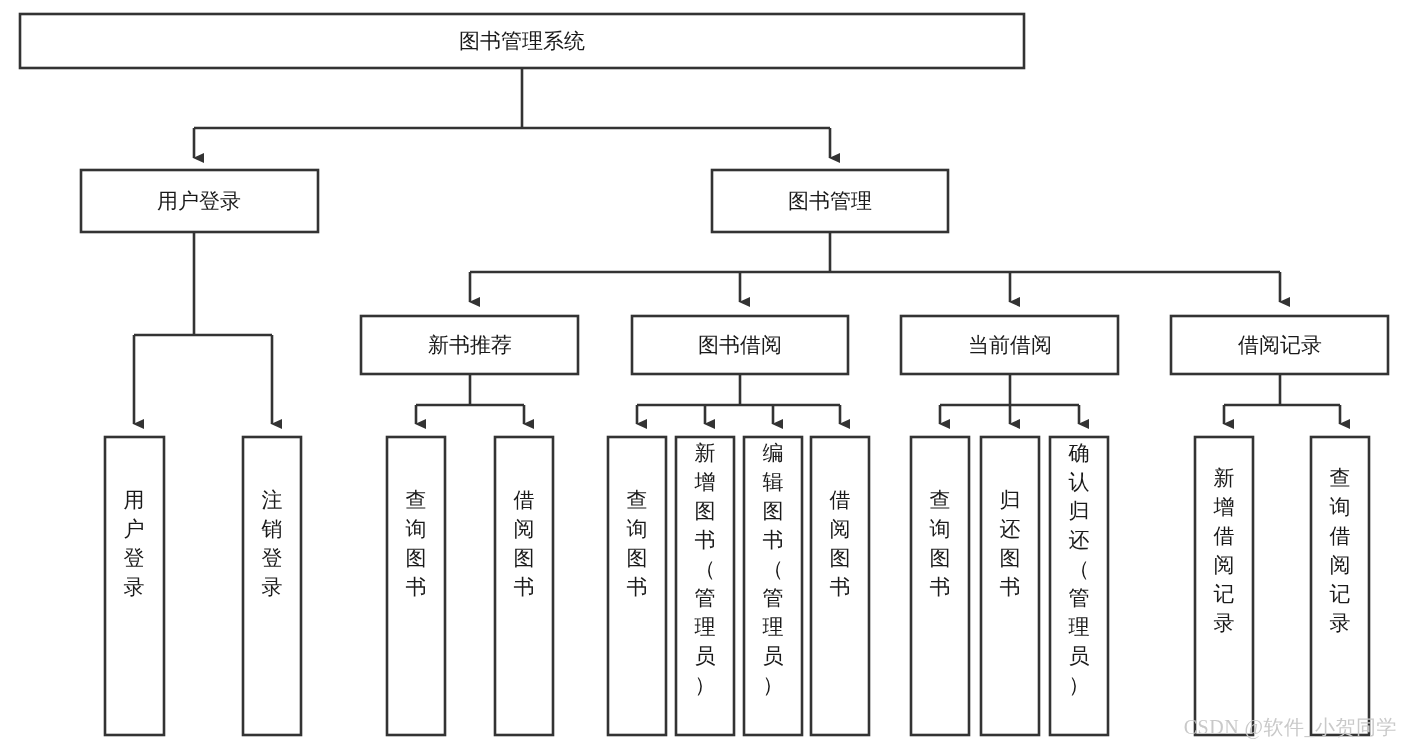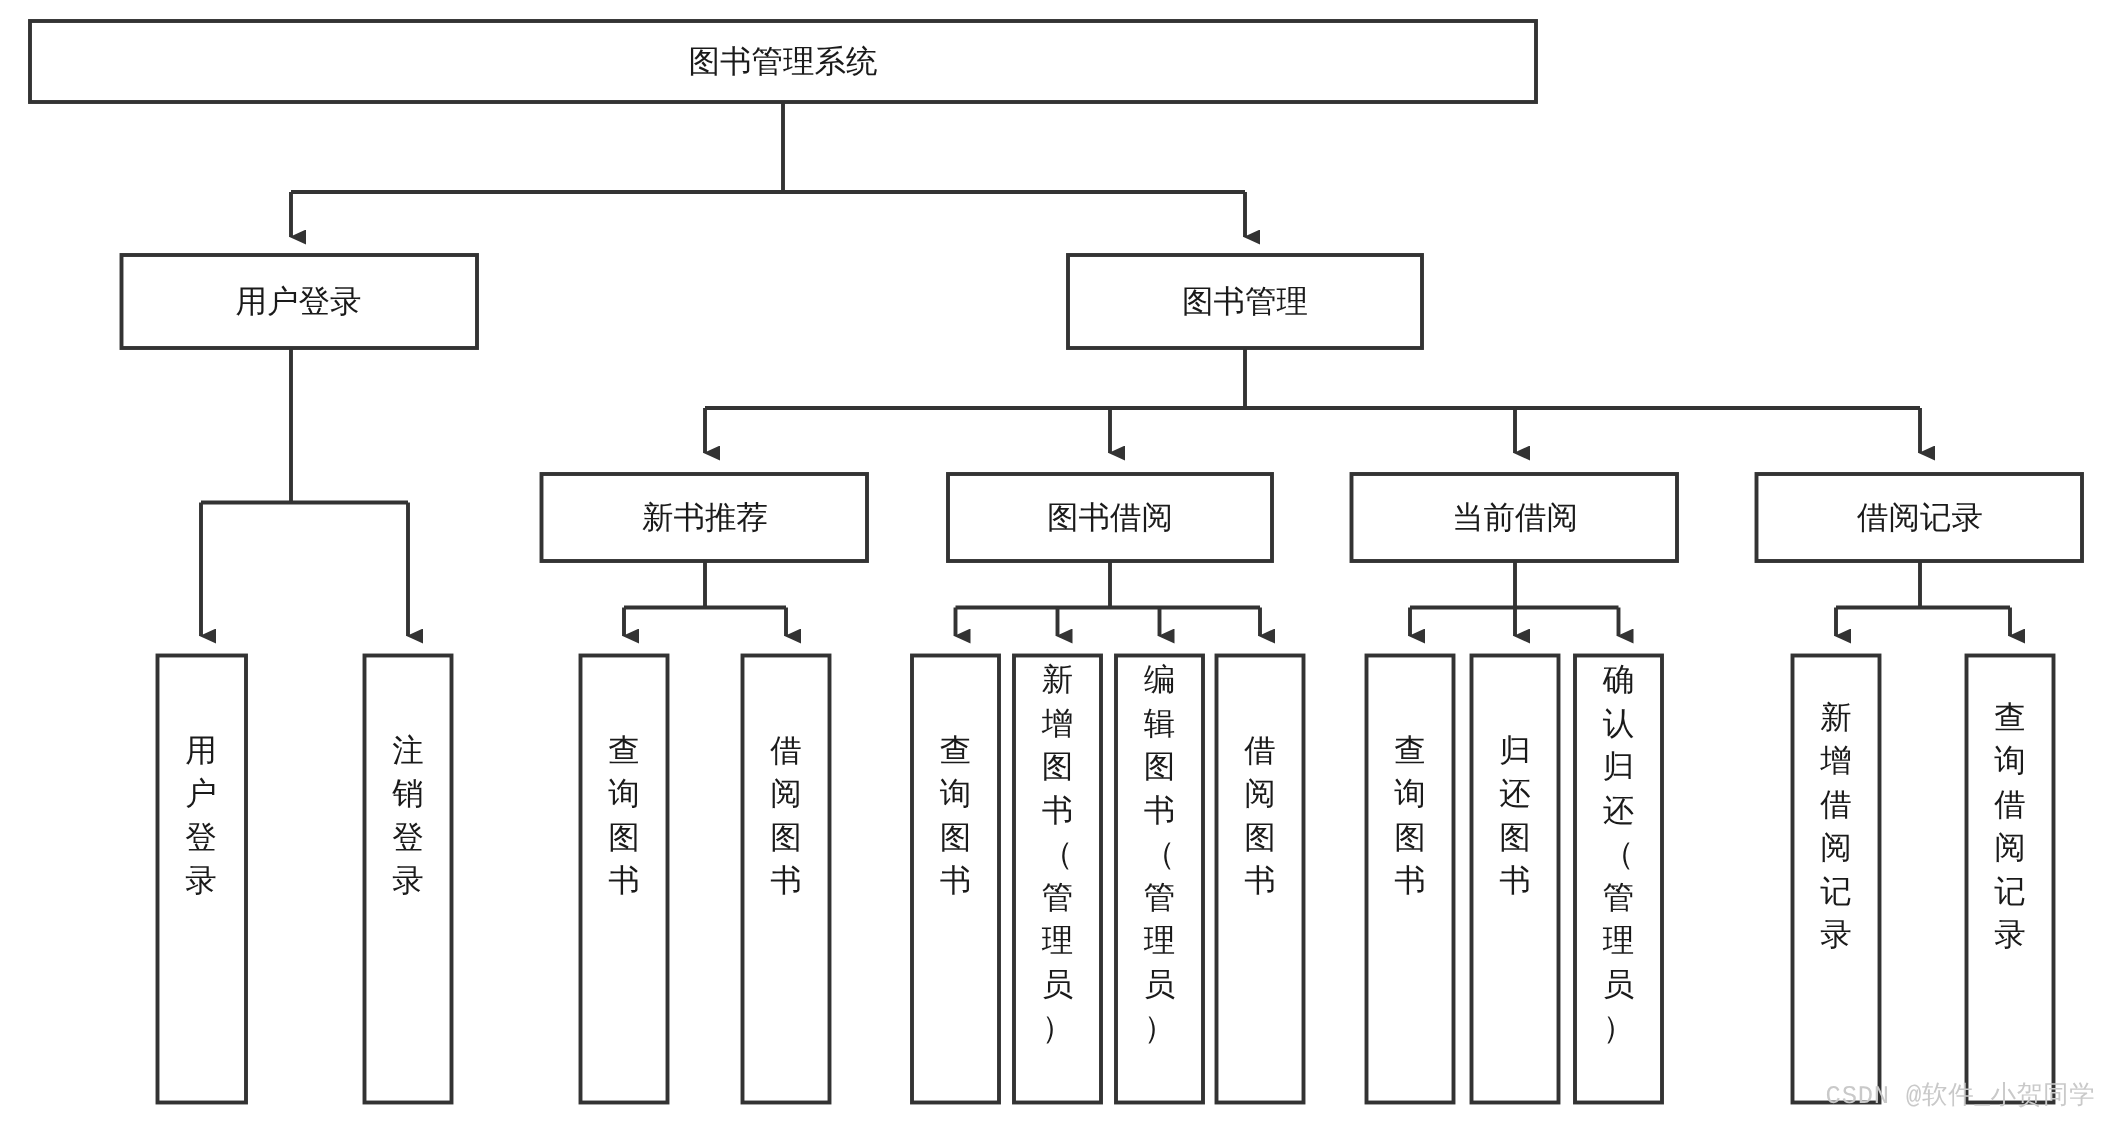--- a/index.html
+++ b/index.html
@@ -22,22 +22,22 @@
   }
   .leaflabel{
     fill:#1a1a1a;
     font-family:"DejaVu Sans","Liberation Sans",sans-serif;
     font-size:21px;
     text-anchor:middle;
   }
   .watermark{
     position:absolute;
     right:8px;bottom:6px;
-    font-family:Liberation Mono, monospace;
-    font-size:17px;
+    font-family:Liberation Serif, serif;
+    font-size:20px;
     color:#c9c9c9;
     white-space:nowrap;
     letter-spacing:.5px;
   }
 </style>
 </head>
 <body>
 
 <svg id="diagram" viewBox="0 0 1405 747" xmlns="http://www.w3.org/2000/svg">
   <defs>

